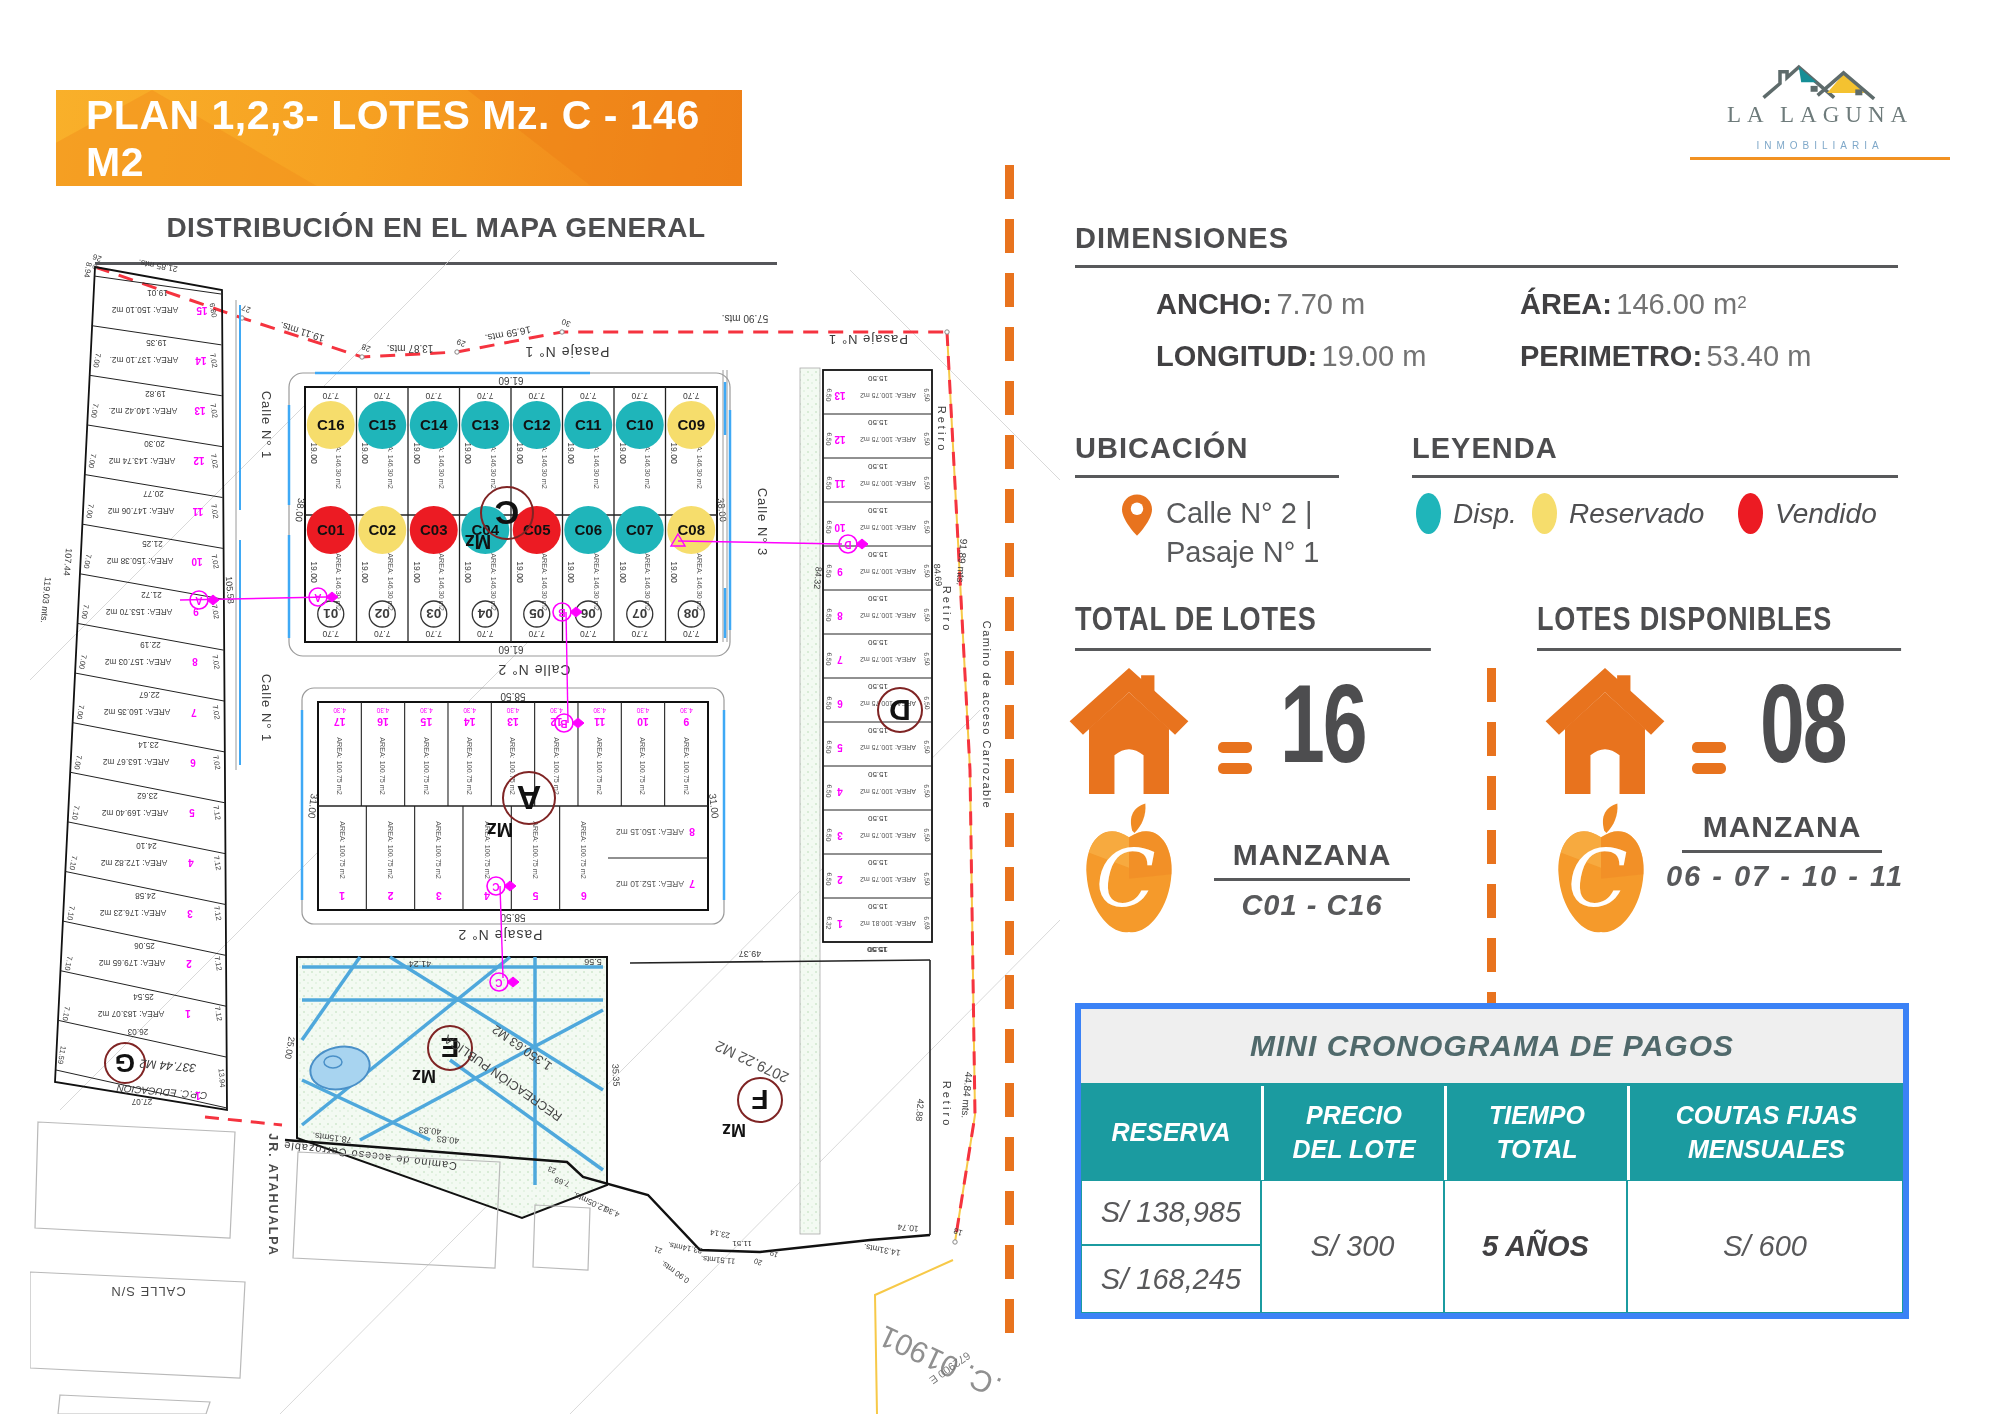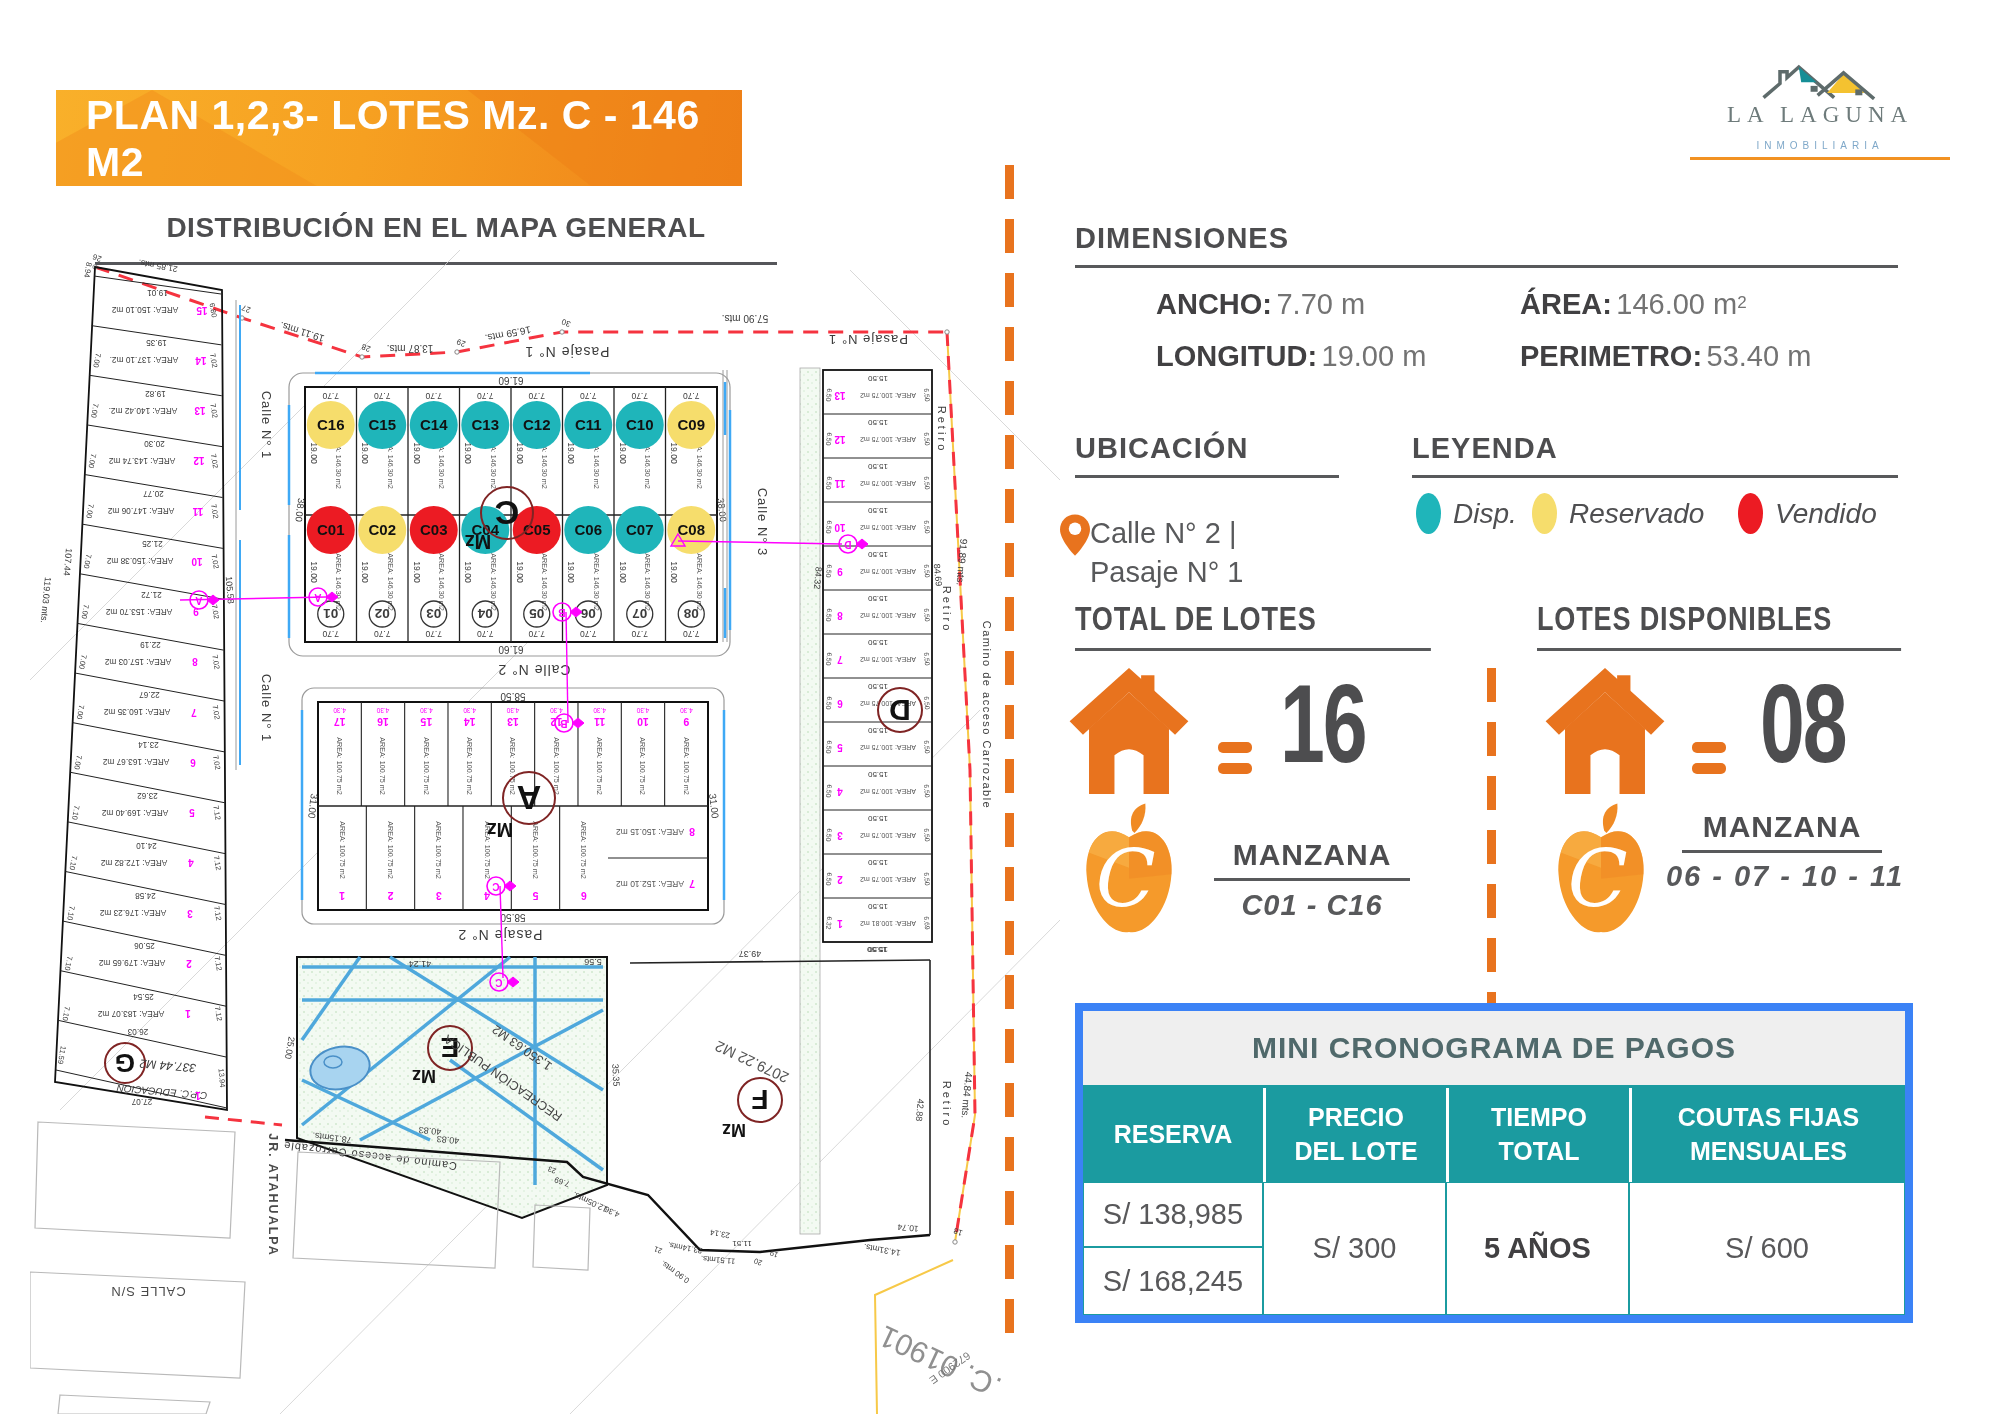--- a/index.html
+++ b/index.html
@@ -43,21 +43,21 @@
     transform-origin:left center;letter-spacing:-3px;line-height:1;}
   .eq{display:flex;flex-direction:column;gap:10px;}
   .eq div{width:34px;height:11px;border-radius:5px;background:#E8731E;}
   .mz-title{font-size:30px;font-weight:700;color:#4D4D4F;letter-spacing:1px;
     text-align:center;border-bottom:3px solid #58595B;padding-bottom:6px;}
   .mz-range{font-size:29px;font-weight:700;font-style:italic;color:#58595B;
     text-align:center;padding-top:8px;letter-spacing:1px;}
   
   #pay-table{left:1075px;top:1003px;width:822px;display:grid;
     grid-template-columns:180px 183px 183px 276px;grid-template-rows:77px 94px 65px 68px;
-    border:8px solid #3b82f6;box-sizing:content-box;}
+    border:6px solid #3b82f6;box-sizing:content-box;font-style:italic;}
   #pay-table .title{grid-column:1/5;background:#EFEFEF;display:flex;align-items:center;
     justify-content:center;font-size:30px;font-weight:700;color:#50696B;letter-spacing:1px;
     border-bottom:3px solid #1B9BA0;}
   #pay-table .th{background:#1B9BA0;color:#fff;font-weight:700;font-size:25px;
     display:flex;align-items:center;justify-content:center;text-align:center;
     line-height:1.35;padding:4px 14px;box-sizing:border-box;}
   #pay-table .th+.th{border-left:3px solid #fff;}
   #pay-table .td{background:#fff;display:flex;align-items:center;justify-content:center;
     font-size:29px;color:#58585A;border:1.5px solid #1B9BA0;}
   #pay-table .strong{font-weight:700;color:#414042;}
@@ -622,21 +622,21 @@
   <span class="dim-value">19.00 m</span>
 </div>
 <div class="abs" style="left:1520px;top:340px;">
   <span class="dim-label">PERIMETRO:</span>
   <span class="dim-value">53.40 m</span>
 </div>
 
 <div class="abs sec-head" style="left:1075px;top:432px;width:264px;">UBICACIÓN</div>
 <div class="abs sec-head" style="left:1412px;top:432px;width:486px;">LEYENDA</div>
 
-<div class="abs" style="left:1060px;top:494px;display:flex;margin-top:20px;">
+<div class="abs" style="left:1122px;top:494px;display:flex;gap:14px;">
   <svg width="30" height="42" viewBox="0 0 24 33">
     <path d="M12,0 C5,0 0,5.5 0,12 C0,21 12,33 12,33 C12,33 24,21 24,12 C24,5.5 19,0 12,0 Z" fill="#E8731E"></path>
     <circle cx="12" cy="11.5" r="5" fill="#fff"></circle>
   </svg>
   <div style="font-size:29px;color:#58595B;line-height:1.35;">
     <div>Calle N° 2 |</div>
     <div>Pasaje N° 1</div>
   </div>
 </div>
 

